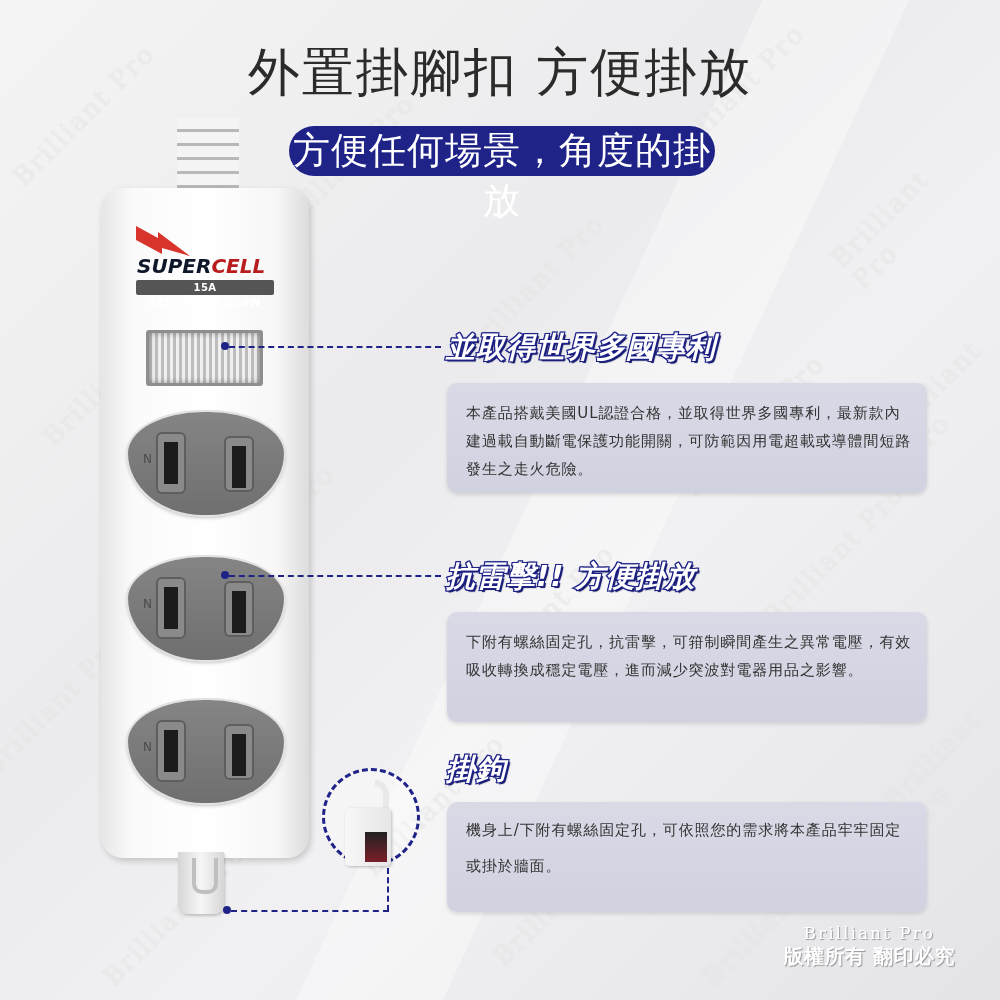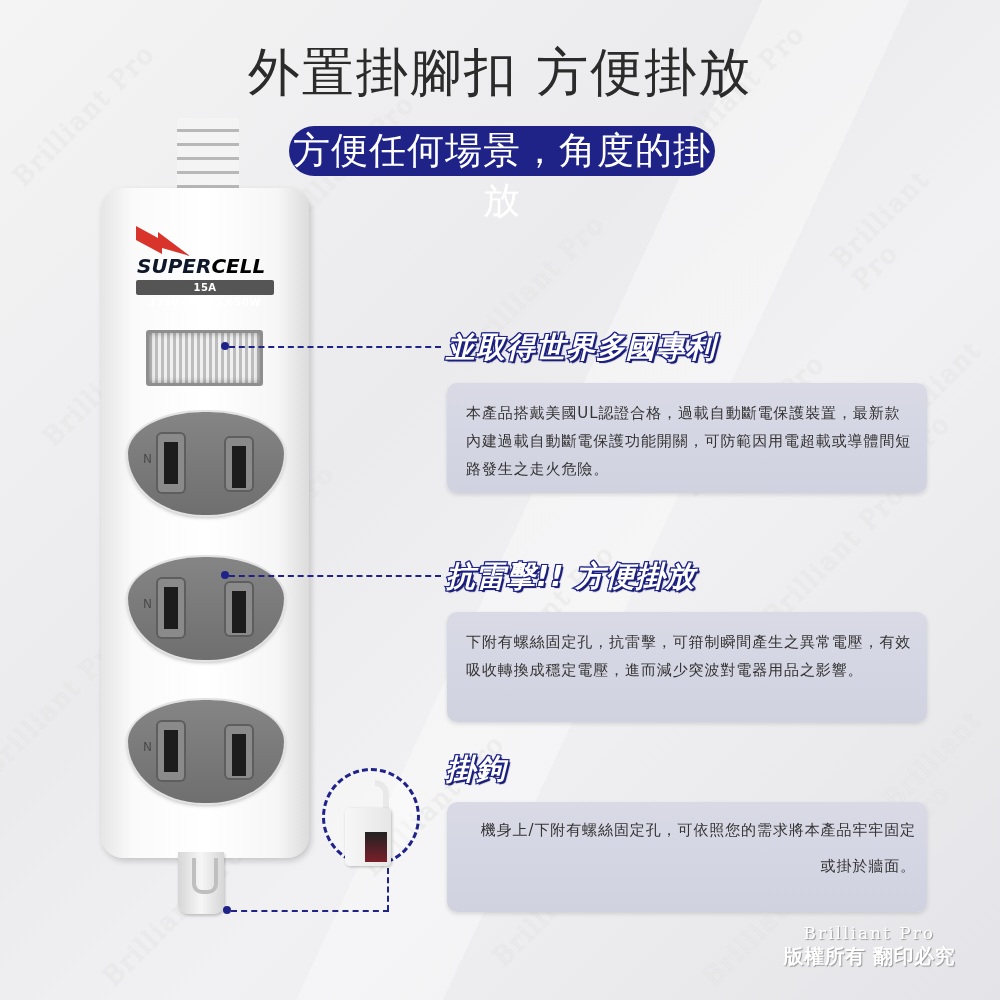--- a/index.html
+++ b/index.html
@@ -38,21 +38,21 @@
     box-shadow: 2px 3px 6px rgba(0,0,0,0.18);
   }
   .logo-bolt {
     position: absolute; left: 136px; top: 226px; width: 54px; height: 30px;
   }
   .logo-text {
     position: absolute; left: 137px; top: 254px; font-size: 20px; font-weight: bold;
     font-style: italic; letter-spacing: 0px; color: #555;
   }
   .logo-text .sup { color: #0f172a; }
-  .logo-text .cell { color: #000000; }
+  .logo-text .cell { color: #b91c1c; }
   .rating {
     position: absolute; left: 136px; top: 280px; width: 138px; height: 15px;
     background: #555; color: #fff; font-size: 10px; font-weight: bold;
     text-align: center; line-height: 15px; border-radius: 2px; letter-spacing: 0.5px;
   }
   .switch {
     position: absolute; left: 146px; top: 330px; width: 117px; height: 56px;
     background: repeating-linear-gradient(90deg, #bdbdbd 0 3px, #f0f0f0 3px 6px),
                 #ddd;
     border: 3px solid #8e8e8e; border-radius: 3px;
@@ -217,29 +217,29 @@
 
 <div class="dot" style="left:221px;top:571px;"></div>
 <div class="dash-h" style="left:229px;top:575px;width:212px;"></div>
 
 <div class="dot" style="left:223px;top:906px;"></div>
 <div class="dash-h" style="left:231px;top:910px;width:158px;"></div>
 <div class="dash-v" style="left:387px;top:868px;height:43px;"></div>
 
 <div class="feat-title" style="top:328px;">並取得世界多國專利</div>
 <div class="feat-card" style="top:383px;">
-  <p class="feat-body">本產品搭戴美國UL認證合格，過載自動斷電保護裝置，最新款內建過載自動斷電保護功能開關，可防範因用電超載或導體間短路發生之走火危險。</p>
+  <p class="feat-body">本產品搭戴美國UL認證合格，並取得世界多國專利，最新款內建過載自動斷電保護功能開關，可防範因用電超載或導體間短路發生之走火危險。</p>
 </div>
 
 <div class="feat-title" style="top:557px;">抗雷擊!! 方便掛放</div>
 <div class="feat-card" style="top:612px;">
   <p class="feat-body">下附有螺絲固定孔，抗雷擊，可箝制瞬間產生之異常電壓，有效吸收轉換成穩定電壓，進而減少突波對電器用品之影響。</p>
 </div>
 
 <div class="feat-title" style="top:750px;">掛鉤</div>
-<div class="feat-card" style="top:802px;text-align:right;">
+<div class="feat-card" style="top:802px;">
   <p class="feat-body" style="line-height:36px;top:10px;">機身上/下附有螺絲固定孔，可依照您的需求將本產品牢牢固定或掛於牆面。</p>
 </div>
 
 <div class="copyright">
   <div class="brand">Brilliant Pro</div>
   <div class="rights">版權所有 翻印必究</div>
 </div>
 
 </body></html>

